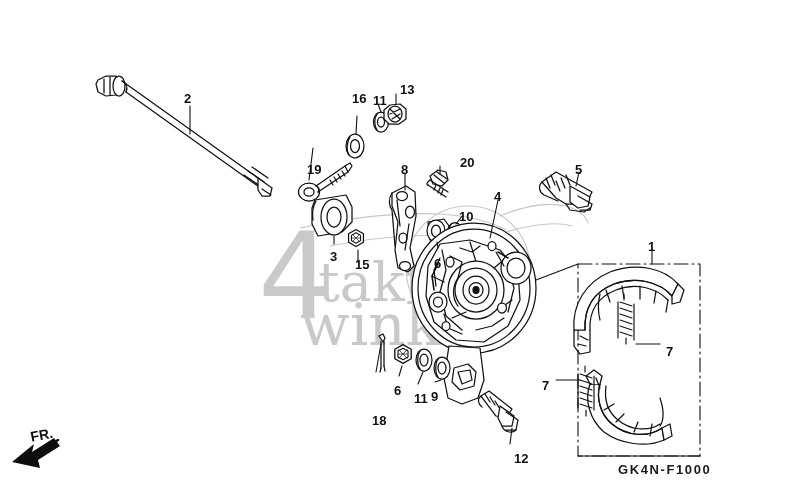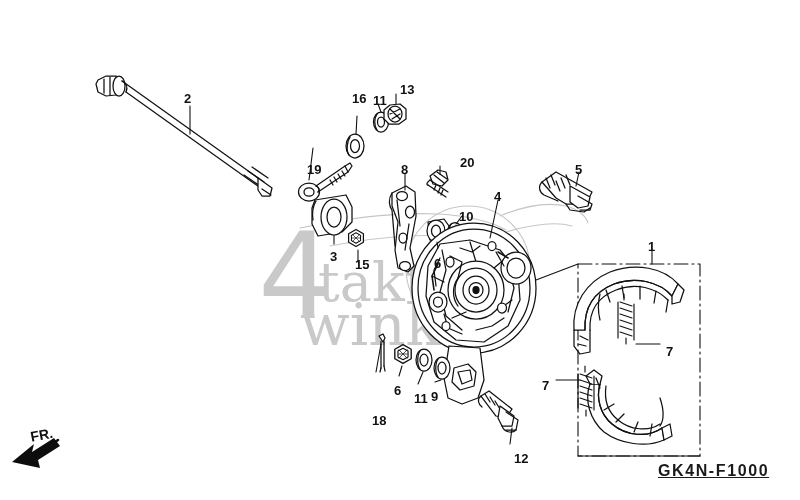--- a/index.html
+++ b/index.html
@@ -27,29 +27,28 @@
     font-family: "Liberation Sans", sans-serif;
     font-size: 13px;
     font-weight: bold;
     color: #111111;
     line-height: 1;
     white-space: nowrap;
     letter-spacing: 0px;
   }
   #partno {
     position: absolute;
-    left: 658px;
+    left: 618px;
     top: 462px;
     font-family: "Liberation Sans", sans-serif;
-    font-size: 16px;
+    font-size: 13px;
     font-weight: bold;
     letter-spacing: 1.6px;
     color: #1a1a1a;
     white-space: nowrap;
-    text-decoration: underline;
   }
   #fr-text {
     position: absolute;
     left: 29px;
     top: 429px;
     font-family: "Liberation Sans", sans-serif;
     font-size: 14px;
     font-weight: bold;
     color: #0d0d0d;
     transform: rotate(-11deg);

